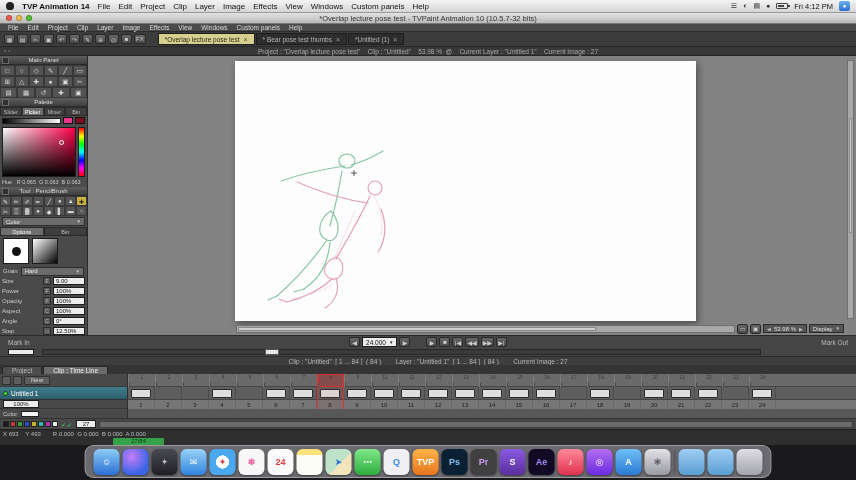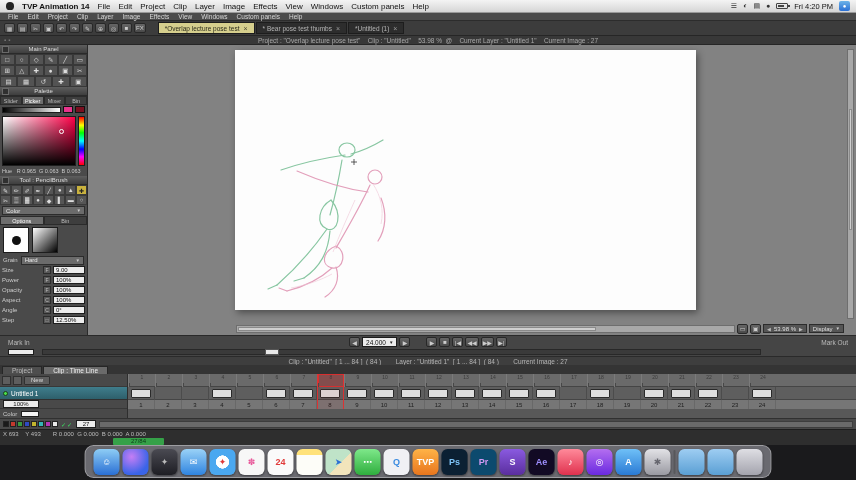--- a/index.html
+++ b/index.html
@@ -227,27 +227,35 @@
     </span>
   <span class="mb-right">
     <span class="mb-icons">
 
     <span class="mb-status-icon">☰</span>
         <span class="mb-status-icon">◐</span>
         <span class="mb-status-icon">▤</span>
         <span class="mb-status-icon">●</span>
       </span>
     <span class="battery"></span>
-    <span class="mb-clock">Fri 4:20 PM</span>
+    <span class="mb-clock">Fri 4:12 PM</span>
     <span class="mb-user">●</span>
   </span>
 </div>
 
 <div class="window">
 
+  <div class="titlebar">
+    <span class="traffic">
+      <span class="light red"></span>
+      <span class="light yellow"></span>
+      <span class="light green"></span>
+    </span>
+    <span class="win-title">*Overlap lecture pose test - TVPaint Animation 10 (10.5.7-32 bits)</span>
+  </div>
 
   <div class="appmenu">
 
   <span>File</span>
       <span>Edit</span>
       <span>Project</span>
       <span>Clip</span>
       <span>Layer</span>
       <span>Image</span>
       <span>Effects</span>
@@ -741,21 +749,21 @@
     </span>
       <span class="dicon" style="background:#f0f0f4;color:#3a8ae0">
       <span class="dglyph">Q</span>
     </span>
       <span class="dicon" style="background:linear-gradient(180deg,#ffb347,#e8761e);color:#fff;font-size:6px">
       <span class="dglyph">TVP</span>
     </span>
       <span class="dicon" style="background:#0b2033;color:#7ec3f7">
       <span class="dglyph">Ps</span>
     </span>
-      <span class="dicon" style="background:#0c4a6e;color:#d29af5">
+      <span class="dicon" style="background:#404040;color:#d29af5">
       <span class="dglyph">Pr</span>
     </span>
       <span class="dicon" style="background:linear-gradient(180deg,#8a5ae0,#5a2e9e);color:#fff">
       <span class="dglyph">S</span>
     </span>
       <span class="dicon" style="background:#120a24;color:#9f8fff">
       <span class="dglyph">Ae</span>
     </span>
       <span class="dicon" style="background:linear-gradient(180deg,#ff8a9a,#e0314e);color:#fff">
       <span class="dglyph">♪</span>

